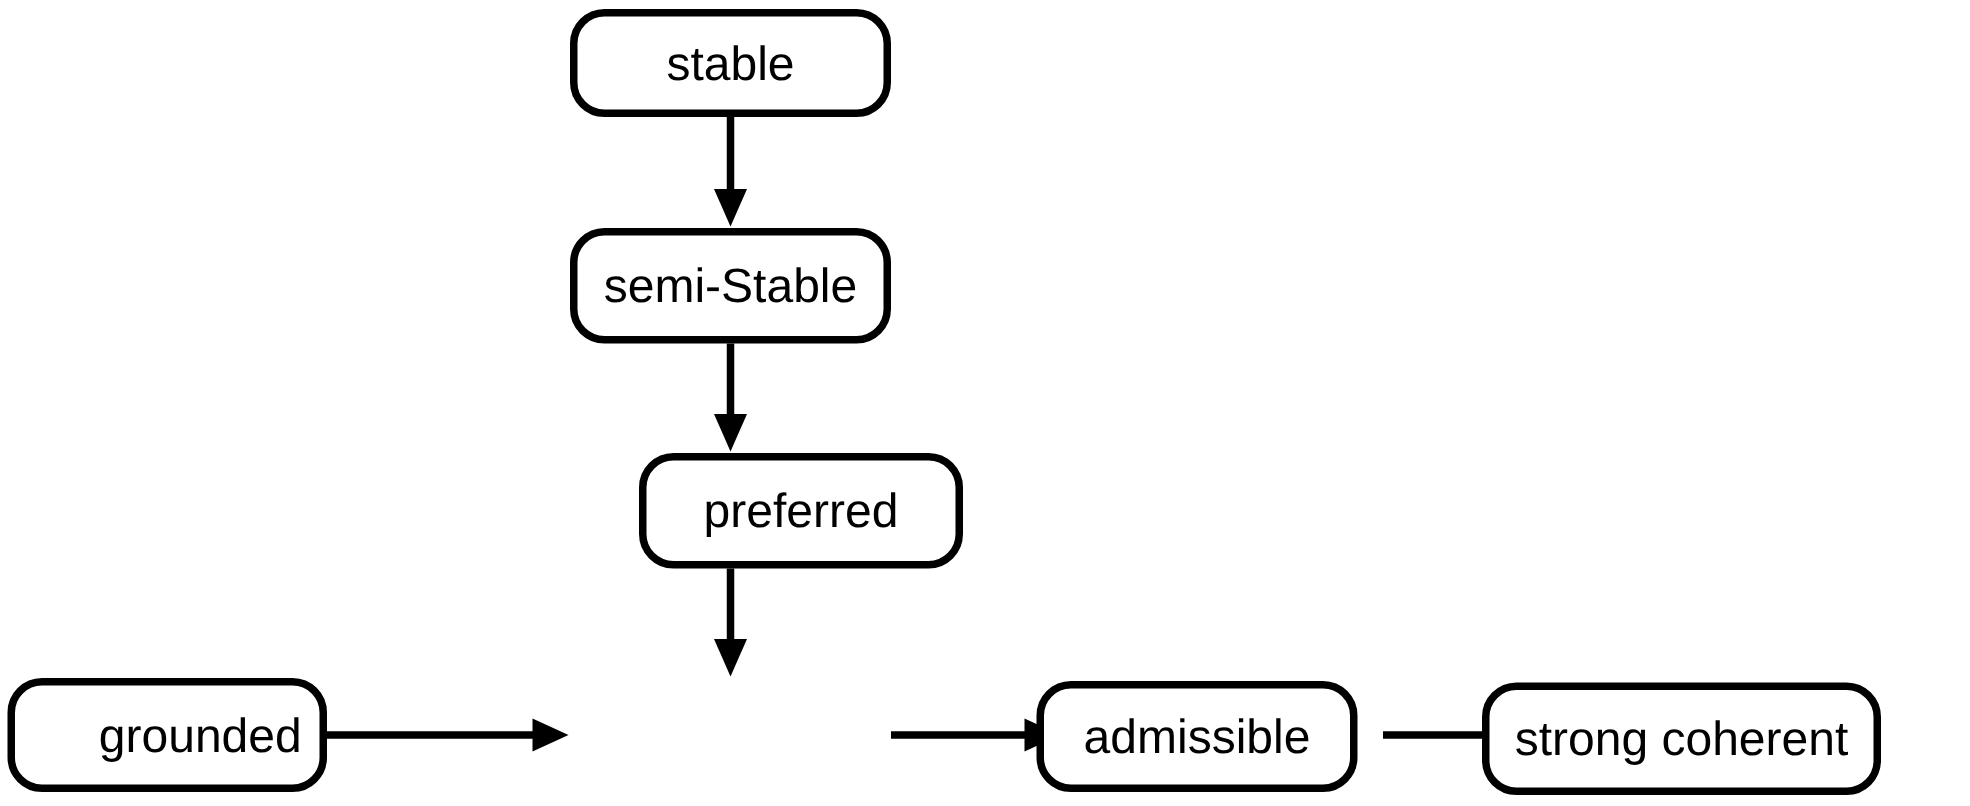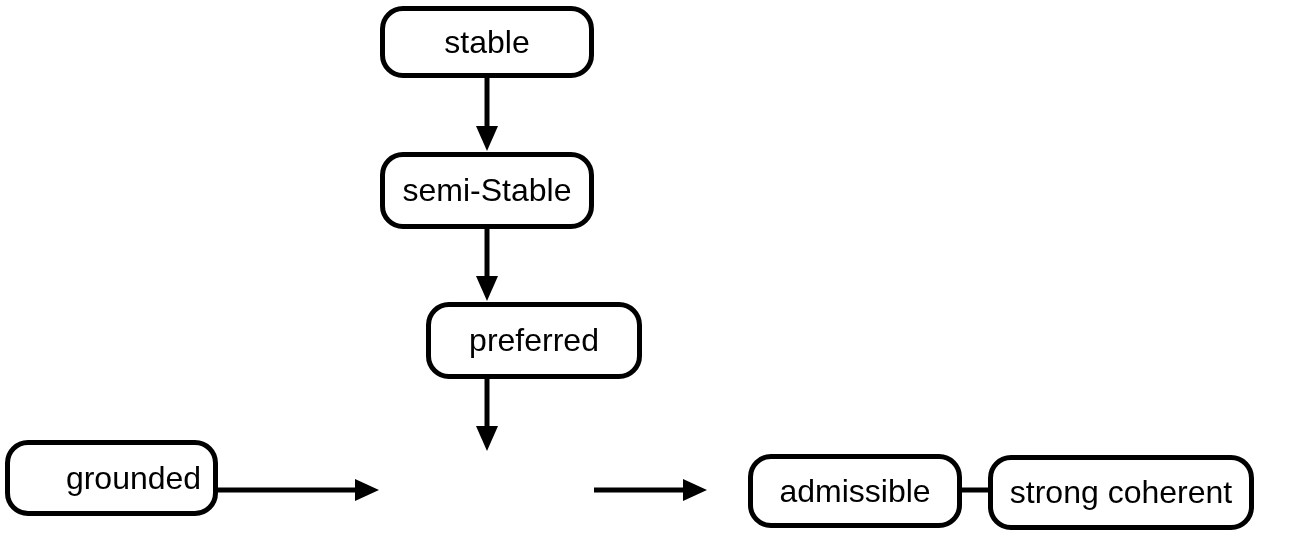--- a/index.html
+++ b/index.html
@@ -39,22 +39,22 @@
     align-items: center;
     justify-content: center;
     font-size: 32px;
     color: #000000;
     white-space: nowrap;
   }
   .n-stable     { left: 380px; top: 6px;   width: 214px; height: 72px; }
   .n-semistable { left: 380px; top: 152px; width: 214px; height: 77px; }
   .n-preferred  { left: 378px; top: 302px; width: 216px; height: 77px; margin-left: 48px; }
   .n-complete   { left: 380px; top: 452px; width: 214px; height: 76px; }
-  .n-grounded   { left: 5px;   top: 440px; width: 213px; height: 76px; padding-left: 44px; }
-  .n-admissible { left: 748px; top: 454px; width: 214px; height: 74px; }
+  .n-grounded   { left: 5px;   top: 452px; width: 213px; height: 76px; padding-left: 44px; }
+  .n-admissible { left: 691px; top: 454px; width: 214px; height: 74px; }
   .n-strong     { left: 988px; top: 455px; width: 266px; height: 75px; }
 </style>
 </head>
 <body>
 
 <div class="canvas">
 
   <svg class="edges" width="1313" height="537" viewBox="0 0 1313 537">
     <g>
       <line x1="487" y1="78" x2="487" y2="127"></line>

